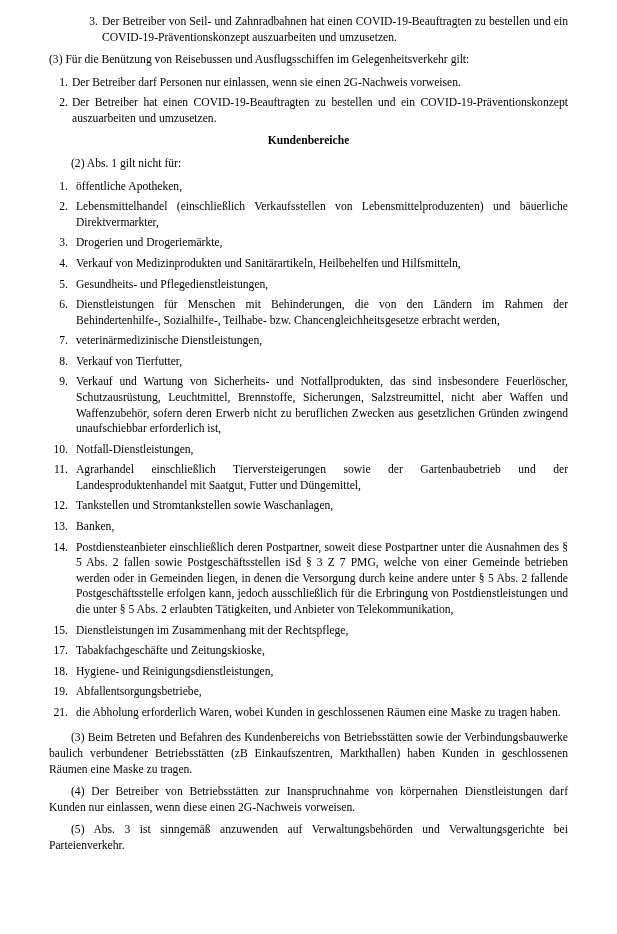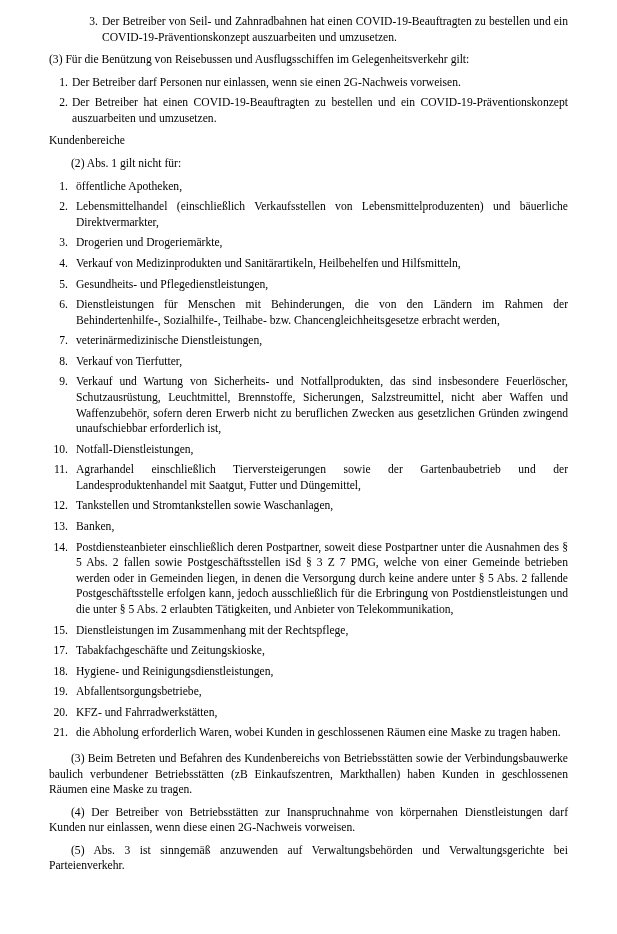--- a/index.html
+++ b/index.html
@@ -34,22 +34,22 @@
     margin: 0 0 7px 0;
   }
   .para.indent {
     text-indent: 22px;
   }
   .para.last {
     margin-bottom: 16px;
   }
 
   .heading {
-    text-align: left;
-    font-weight: normal;
+    text-align: center;
+    font-weight: bold;
     margin: 2px 0 7px 0;
   }
 
   .sec-num { font-weight: bold; }
 
   
   ol.numlist {
     list-style: none;
     margin: 0 0 7px 0;
     padding: 0;
@@ -196,24 +196,20 @@
       </li>
     <li>
         <span class="li-num">18.</span>
         <span class="li-body">Hygiene- und Reinigungsdienstleistungen,</span>
       </li>
     <li>
         <span class="li-num">19.</span>
         <span class="li-body">Abfallentsorgungsbetriebe,</span>
       </li>
     <li>
-        <span class="li-num">20.</span>
-        <span class="li-body">KFZ- und Fahrradwerkstätten,</span>
-      </li>
-    <li>
         <span class="li-num">21.</span>
         <span class="li-body">die Abholung erforderlich Waren, wobei Kunden in geschlossenen Räumen eine Maske zu tragen haben.</span>
       </li>
   </ol>
 
   <div class="spacer-sm"></div>
 
   <p class="para indent">(3) Beim Betreten und Befahren des Kundenbereichs von Betriebsstätten sowie der Verbindungsbauwerke baulich verbundener Betriebsstätten (zB Einkaufszentren, Markthallen) haben Kunden in geschlossenen Räumen eine Maske zu tragen.</p>
   <p class="para indent">(4) Der Betreiber von Betriebsstätten zur Inanspruchnahme von körpernahen Dienstleistungen darf Kunden nur einlassen, wenn diese einen 2G-Nachweis vorweisen.</p>
   <p class="para indent last">(5) Abs. 3 ist sinngemäß anzuwenden auf Verwaltungsbehörden und Verwaltungsgerichte bei Parteienverkehr.</p>

